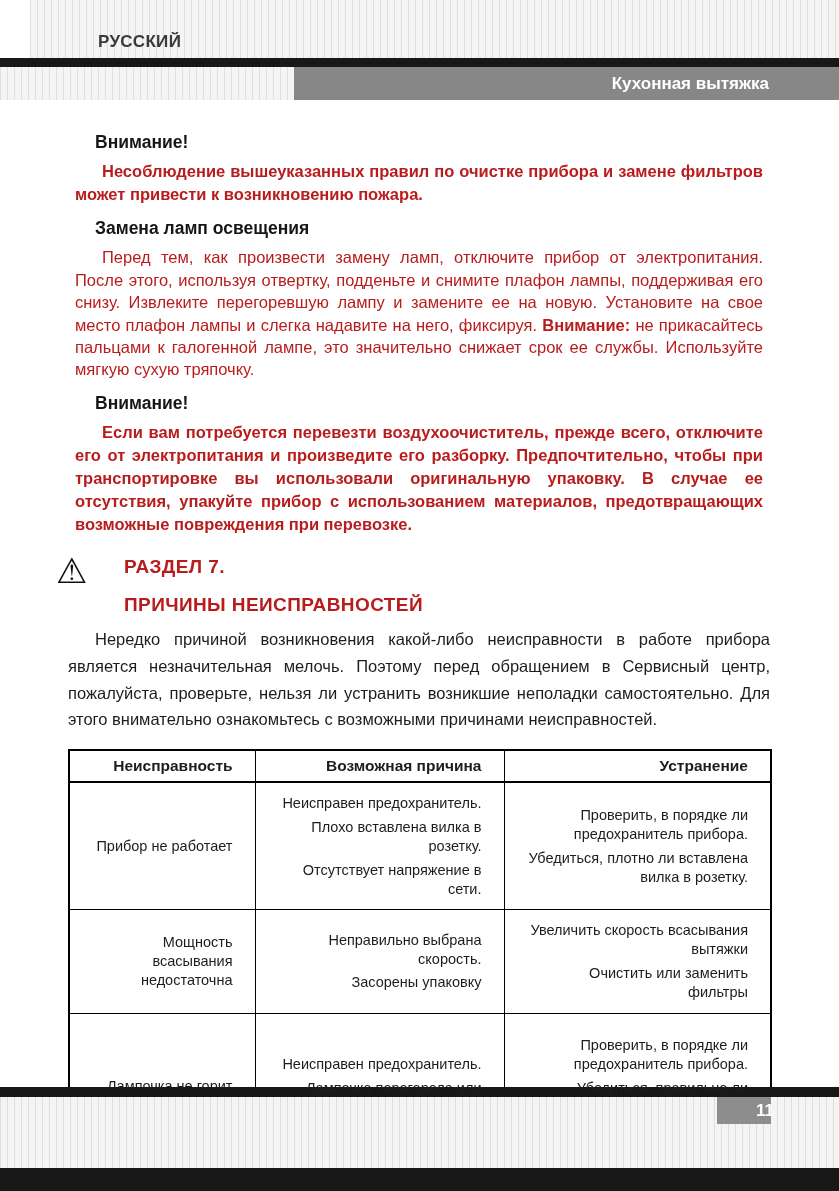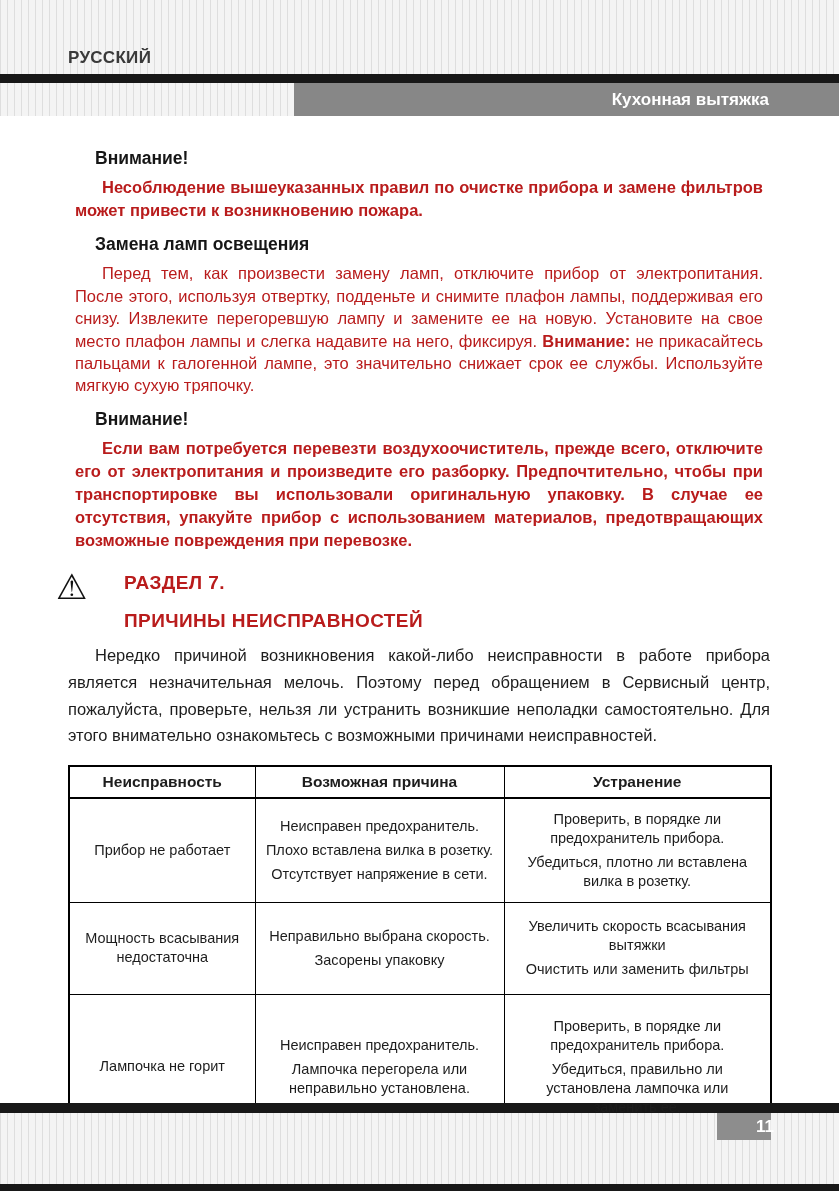--- a/index.html
+++ b/index.html
@@ -14,21 +14,21 @@
     overflow: hidden;
   }
 
   .stripes {
     background: repeating-linear-gradient(90deg,
       #dedede 0px, #dedede 1px,
       #f4f4f4 1px, #f4f4f4 7px);
   }
 
   
-  .top-stripes { height: 74px; position: relative; }
+  .top-stripes { height: 58px; position: relative; margin-left: 30px; }
   .header-row {
     position: absolute; left: 0; right: 0; bottom: 6px;
     padding: 0 68px;
     display: flex; justify-content: space-between; align-items: flex-end;
   }
   .header-row span {
     font-weight: bold; font-size: 17px; color: #3a3a3a; letter-spacing: .3px;
   }
   .black-bar { height: 9px; background: #181818; }
 
@@ -75,22 +75,22 @@
   }
 
   
   table.fault-table {
     width: 702px; border-collapse: collapse;
     border: 2px solid #000;
     table-layout: fixed;
   }
   .fault-table th, .fault-table td {
     border: 1px solid #000;
-    text-align: center; vertical-align: middle;
-    padding: 6px 10px;
+    text-align: right; vertical-align: middle;
+    padding: 6px 22px;
   }
   .fault-table th {
     font-size: 15.5px; font-weight: bold; height: 32px;
     border-bottom: 2px solid #000;
   }
   .fault-table td { font-size: 14.5px; line-height: 1.3; }
   .fault-table td p { margin: 5px 0; }
   .fault-table col.c1 { width: 186px; }
   .fault-table col.c2 { width: 249px; }
   .fault-table col.c3 { width: 267px; }

